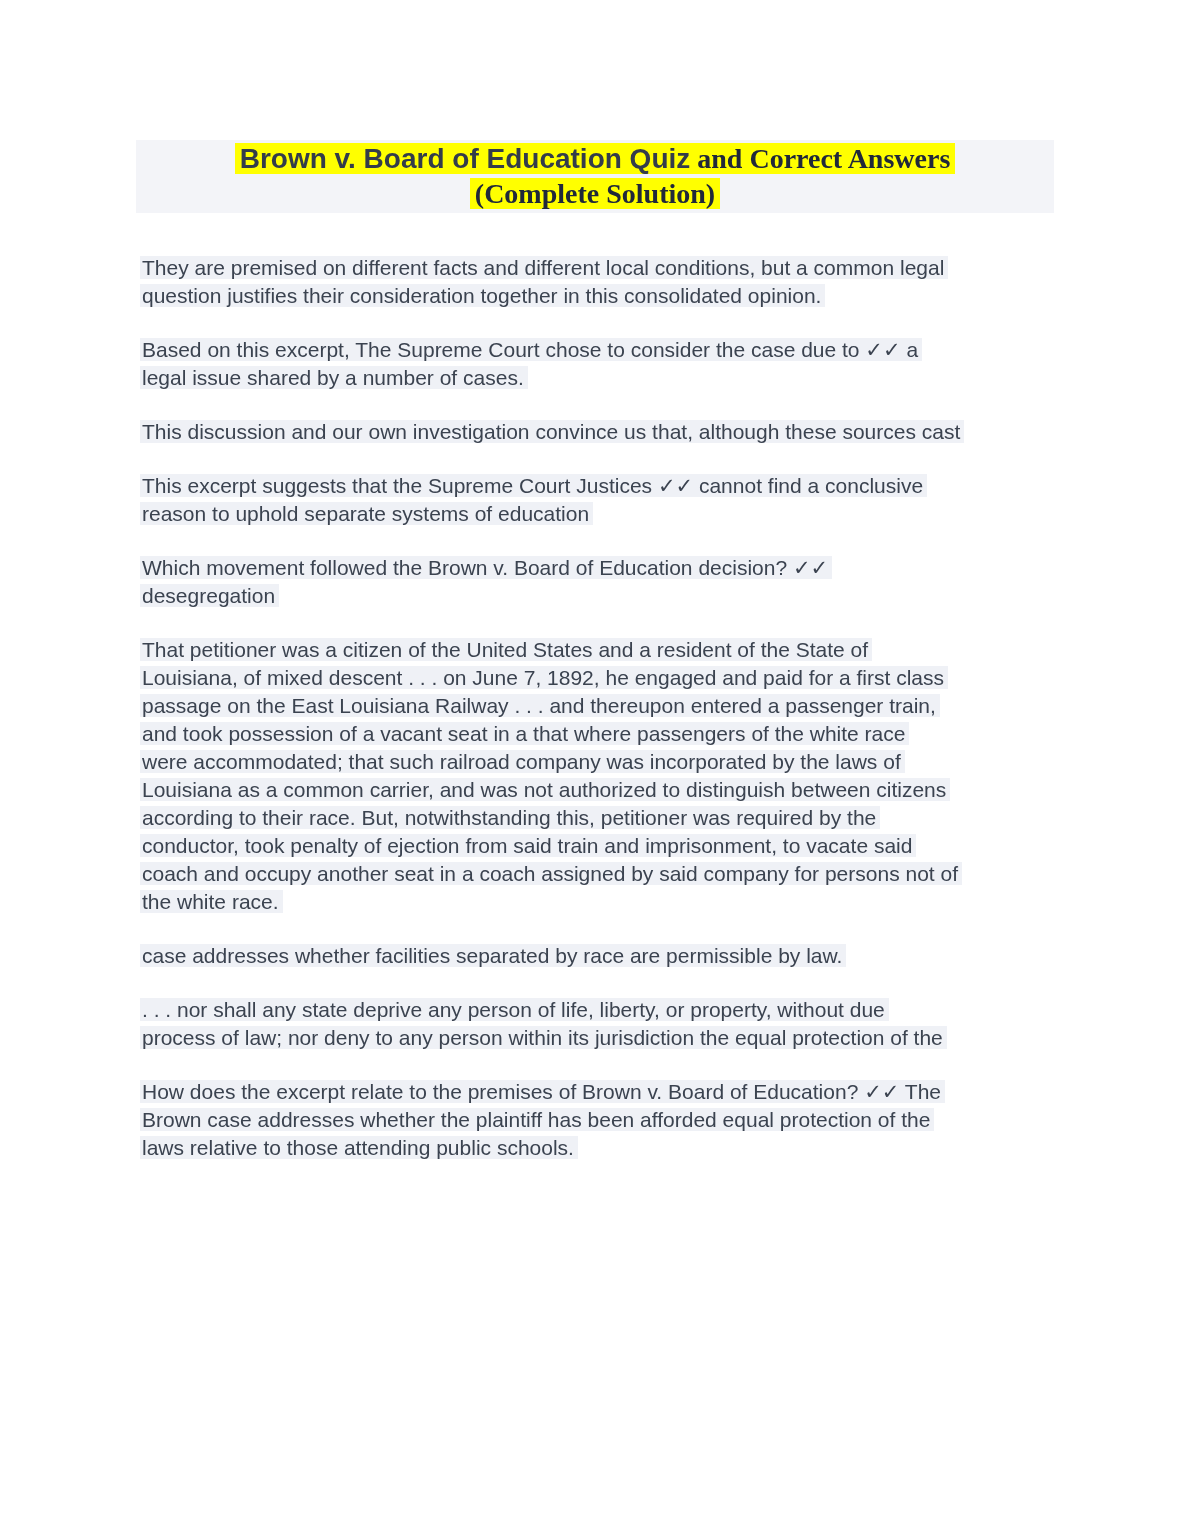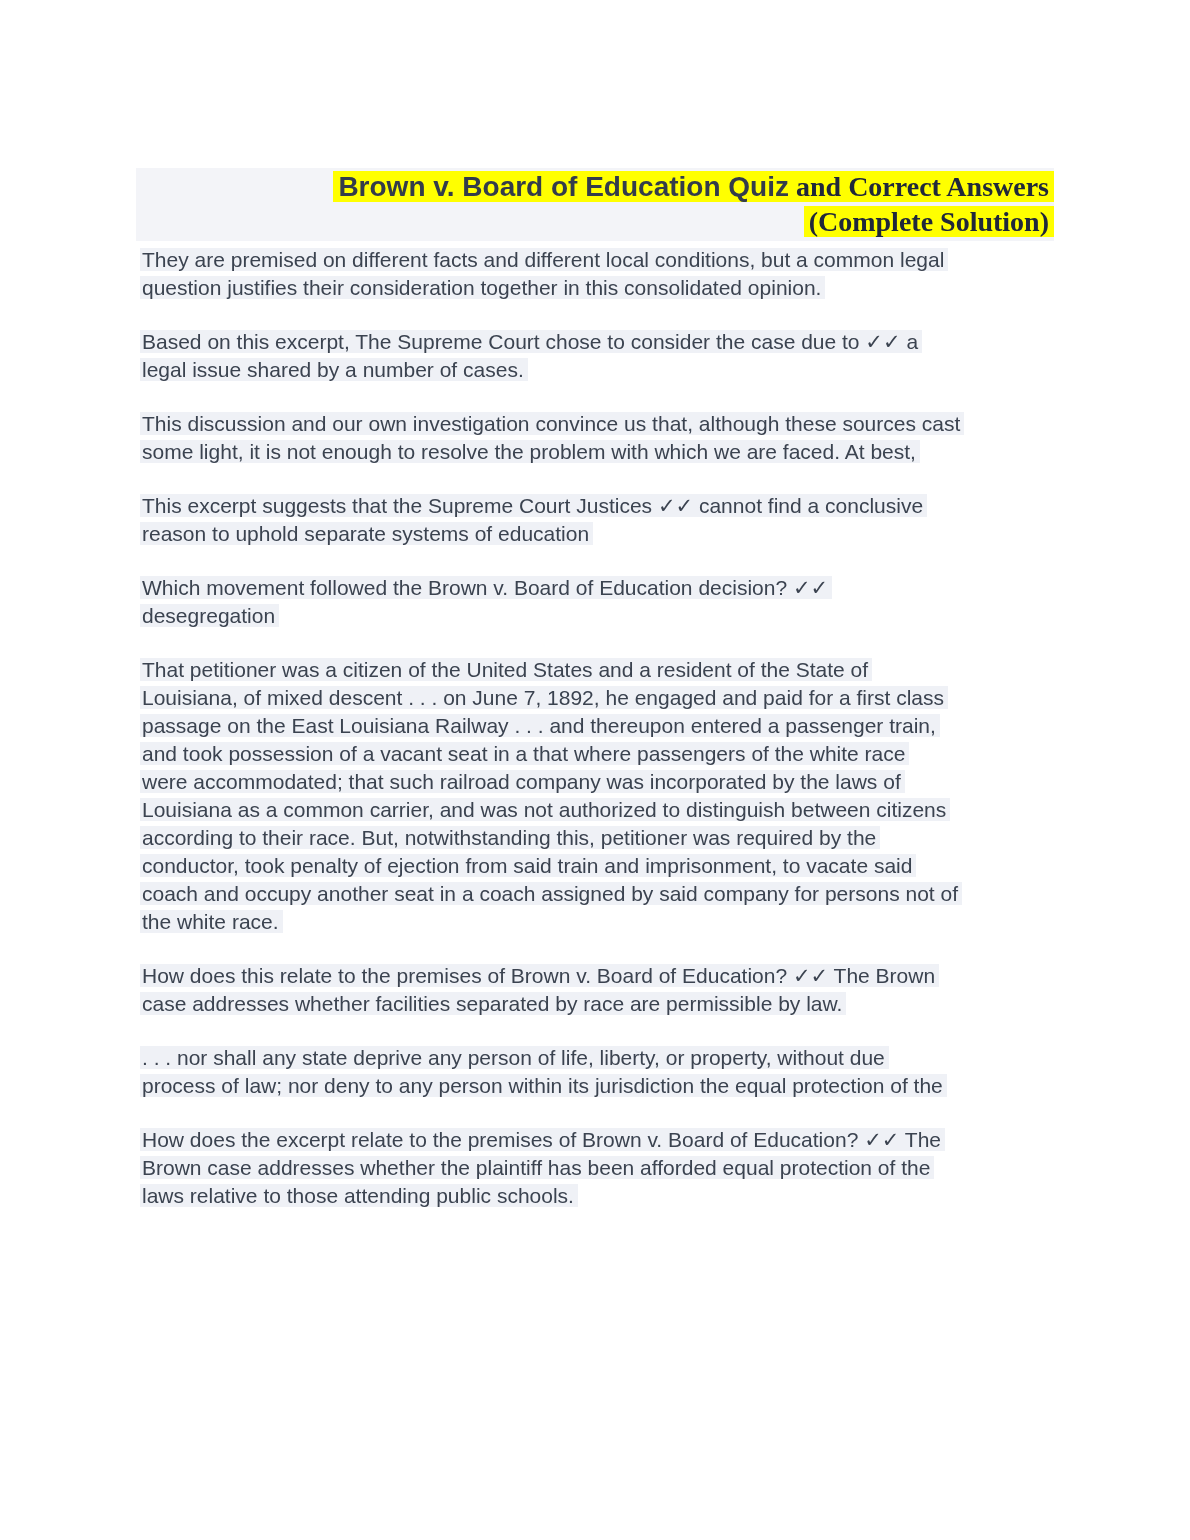--- a/index.html
+++ b/index.html
@@ -14,26 +14,25 @@
     background: var(--page-bg, #ffffff);
     overflow: hidden;
     font-family: "Liberation Sans", "DejaVu Sans", sans-serif;
   }
   .title-band {
     position: absolute;
     left: 136px;
     top: 140px;
     width: 918px;
     background: var(--band-bg, #f3f4f8);
-    text-align: right;
+    text-align: center;
     padding: 1px 0 2px 0;
     font-size: 28px;
     line-height: 35px;
     font-weight: bold;
-    margin-top: 28px;
   }
   .yhl {
     background: var(--title-hl, #ffff00);
     padding: 0 5px;
   }
   .t-sans {
     font-family: "Liberation Sans", "DejaVu Sans", sans-serif;
     color: var(--title-sans-color, #333c4b);
   }
   .t-serif {
@@ -42,21 +41,21 @@
   }
   .doc-body {
     position: absolute;
     left: 140px;
     top: 238px;
     width: 915px;
     font-size: 21px;
     color: var(--body-color, #3b4350);
   }
   .para {
-    margin: 8px 0 26px 0;
+    margin: 16px 0 26px 0;
   }
   .line {
     line-height: 28px;
     white-space: nowrap;
   }
   .hl {
     background: var(--line-hl, #eff1f6);
     padding: 0 4px 0 2px;
   }
 </style>
@@ -78,21 +77,20 @@
       <div class="para">
         <div class="line"><span class="hl">They are premised on different facts and different local conditions, but a common legal</span></div>
         <div class="line"><span class="hl">question justifies their consideration together in this consolidated opinion.</span></div>
       </div>
       <div class="para">
         <div class="line"><span class="hl">Based on this excerpt, The Supreme Court chose to consider the case due to ✓✓ a</span></div>
         <div class="line"><span class="hl">legal issue shared by a number of cases.</span></div>
       </div>
       <div class="para">
         <div class="line"><span class="hl">This discussion and our own investigation convince us that, although these sources cast</span></div>
-        <div class="line"><span class="hl">some light, it is not enough to resolve the problem with which we are faced. At best,</span></div>
       </div>
       <div class="para">
         <div class="line"><span class="hl">This excerpt suggests that the Supreme Court Justices ✓✓ cannot find a conclusive</span></div>
         <div class="line"><span class="hl">reason to uphold separate systems of education</span></div>
       </div>
       <div class="para">
         <div class="line"><span class="hl">Which movement followed the Brown v. Board of Education decision? ✓✓</span></div>
         <div class="line"><span class="hl">desegregation</span></div>
       </div>
       <div class="para">
@@ -101,21 +99,20 @@
         <div class="line"><span class="hl">passage on the East Louisiana Railway . . . and thereupon entered a passenger train,</span></div>
         <div class="line"><span class="hl">and took possession of a vacant seat in a that where passengers of the white race</span></div>
         <div class="line"><span class="hl">were accommodated; that such railroad company was incorporated by the laws of</span></div>
         <div class="line"><span class="hl">Louisiana as a common carrier, and was not authorized to distinguish between citizens</span></div>
         <div class="line"><span class="hl">according to their race. But, notwithstanding this, petitioner was required by the</span></div>
         <div class="line"><span class="hl">conductor, took penalty of ejection from said train and imprisonment, to vacate said</span></div>
         <div class="line"><span class="hl">coach and occupy another seat in a coach assigned by said company for persons not of</span></div>
         <div class="line"><span class="hl">the white race.</span></div>
       </div>
       <div class="para">
-        <div class="line"><span class="hl">How does this relate to the premises of Brown v. Board of Education? ✓✓ The Brown</span></div>
         <div class="line"><span class="hl">case addresses whether facilities separated by race are permissible by law.</span></div>
       </div>
       <div class="para">
         <div class="line"><span class="hl">. . . nor shall any state deprive any person of life, liberty, or property, without due</span></div>
         <div class="line"><span class="hl">process of law; nor deny to any person within its jurisdiction the equal protection of the</span></div>
       </div>
       <div class="para">
         <div class="line"><span class="hl">How does the excerpt relate to the premises of Brown v. Board of Education? ✓✓ The</span></div>
         <div class="line"><span class="hl">Brown case addresses whether the plaintiff has been afforded equal protection of the</span></div>
         <div class="line"><span class="hl">laws relative to those attending public schools.</span></div>

